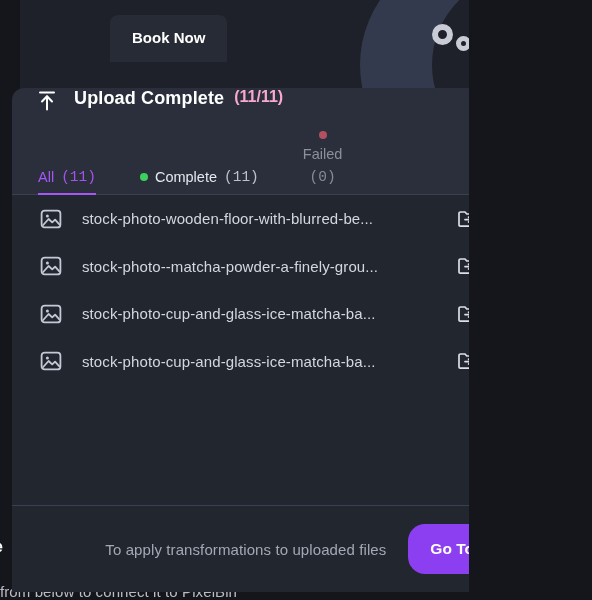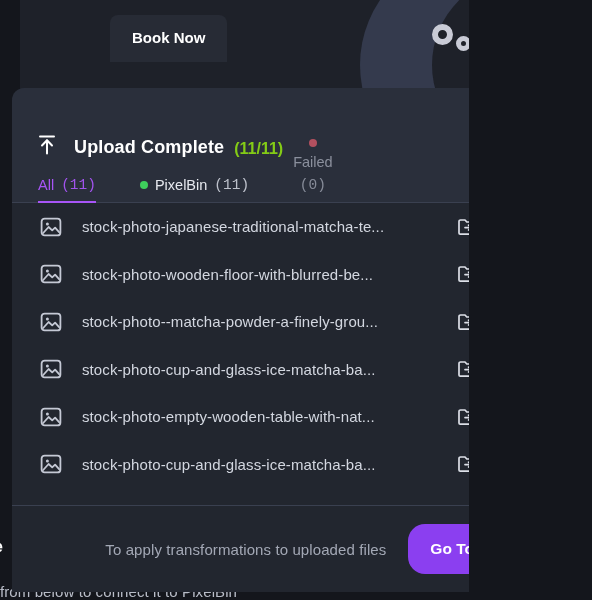--- a/index.html
+++ b/index.html
@@ -152,40 +152,40 @@
     border-radius: 12px 12px 0 0;
     overflow: hidden;
     display: flex;
     flex-direction: column;
   }
 
   .panel-header {
     position: relative;
     height: 62px;
     display: flex;
-    align-items: flex-end;
-    padding: 8px 18px 0 22px;
+    align-items: flex-start;
+    padding: 0 18px 0 22px;
     flex: 0 0 auto;
   }
   .upload-icon {
     width: 26px;
     height: 26px;
     margin-right: 14px;
     flex: 0 0 auto;
   }
   .panel-title {
     font-size: 18px;
     font-weight: bold;
     color: #ffffff;
     letter-spacing: .15px;
   }
   .panel-count {
     font-size: 16px;
     font-weight: bold;
-    color: #84cc16;
+    color: #f9a8d4;
     margin-left: 10px;
   }
   .collapse-btn {
     margin-left: auto;
     width: 34px;
     height: 34px;
     background: transparent;
     border: none;
     cursor: pointer;
     display: flex;
@@ -394,51 +394,32 @@
       </button>
     </div>
 
     <div class="tabs">
       <button class="tab tab-all">
         <span>All</span>
         <span class="cnt">(11)</span>
       </button>
       <button class="tab tab-uploaded">
         <span class="dot" style="background:#3ecf5c"></span>
-        <span>PixelBin</span>
+        <span>Complete</span>
         <span class="cnt">(11)</span>
       </button>
       <button class="tab tab-failed">
         <span class="dot" style="background:#b3505f"></span>
         <span>Failed</span>
         <span class="cnt">(0)</span>
       </button>
     </div>
 
     <div class="file-list">
       <div id="rows">
-          <div class="file-row">
-            <span class="file-thumb-icon"><svg width="22" height="22" viewBox="0 0 22 22" fill="none">
-                <rect x="1.6" y="2.6" width="18.8" height="16.8" rx="3" stroke="#c5c9d5" stroke-width="1.8"></rect>
-                <circle cx="7.4" cy="8.1" r="1.5" fill="#c5c9d5"></circle>
-                <path d="M3.2 17 L8.6 11 L12.2 14.4 L15.1 11.6 L19.1 16.2" stroke="#c5c9d5" stroke-width="1.8" stroke-linejoin="round" stroke-linecap="round"></path>
-              </svg></span>
-            <span class="file-name">stock-photo-japanese-traditional-matcha-te...</span>
-            <button class="row-action">
-              <svg width="24" height="24" viewBox="0 0 24 24" fill="none">
-                <path d="M3 6.5 a1.5 1.5 0 0 1 1.5-1.5 H9 l1.8 2 H19.5 a1.5 1.5 0 0 1 1.5 1.5 V18 a1.2 1.2 0 0 1-1.2 1.2 H4.2 A1.2 1.2 0 0 1 3 18 Z" stroke="#dde0e8" stroke-width="1.7" stroke-linejoin="round"></path>
-                <path d="M9 12.6 H15 M12.6 10.2 L15 12.6 L12.6 15" stroke="#dde0e8" stroke-width="1.7" stroke-linecap="round" stroke-linejoin="round"></path>
-              </svg>
-            </button>
-            <span class="status-ok">
-              <svg width="14" height="14" viewBox="0 0 14 14" fill="none">
-                <path d="M3 7.2 L5.9 10 L11.2 4.4" stroke="#ffffff" stroke-width="2" stroke-linecap="round" stroke-linejoin="round"></path>
-              </svg>
-            </span>
-          </div>
           <div class="file-row">
             <span class="file-thumb-icon"><svg width="22" height="22" viewBox="0 0 22 22" fill="none">
                 <rect x="1.6" y="2.6" width="18.8" height="16.8" rx="3" stroke="#c5c9d5" stroke-width="1.8"></rect>
                 <circle cx="7.4" cy="8.1" r="1.5" fill="#c5c9d5"></circle>
                 <path d="M3.2 17 L8.6 11 L12.2 14.4 L15.1 11.6 L19.1 16.2" stroke="#c5c9d5" stroke-width="1.8" stroke-linejoin="round" stroke-linecap="round"></path>
               </svg></span>
             <span class="file-name">stock-photo-wooden-floor-with-blurred-be...</span>
             <button class="row-action">
               <svg width="24" height="24" viewBox="0 0 24 24" fill="none">
                 <path d="M3 6.5 a1.5 1.5 0 0 1 1.5-1.5 H9 l1.8 2 H19.5 a1.5 1.5 0 0 1 1.5 1.5 V18 a1.2 1.2 0 0 1-1.2 1.2 H4.2 A1.2 1.2 0 0 1 3 18 Z" stroke="#dde0e8" stroke-width="1.7" stroke-linejoin="round"></path>
@@ -488,39 +469,20 @@
                 <path d="M3 7.2 L5.9 10 L11.2 4.4" stroke="#ffffff" stroke-width="2" stroke-linecap="round" stroke-linejoin="round"></path>
               </svg>
             </span>
           </div>
           <div class="file-row">
             <span class="file-thumb-icon"><svg width="22" height="22" viewBox="0 0 22 22" fill="none">
                 <rect x="1.6" y="2.6" width="18.8" height="16.8" rx="3" stroke="#c5c9d5" stroke-width="1.8"></rect>
                 <circle cx="7.4" cy="8.1" r="1.5" fill="#c5c9d5"></circle>
                 <path d="M3.2 17 L8.6 11 L12.2 14.4 L15.1 11.6 L19.1 16.2" stroke="#c5c9d5" stroke-width="1.8" stroke-linejoin="round" stroke-linecap="round"></path>
               </svg></span>
-            <span class="file-name">stock-photo-empty-wooden-table-with-nat...</span>
-            <button class="row-action">
-              <svg width="24" height="24" viewBox="0 0 24 24" fill="none">
-                <path d="M3 6.5 a1.5 1.5 0 0 1 1.5-1.5 H9 l1.8 2 H19.5 a1.5 1.5 0 0 1 1.5 1.5 V18 a1.2 1.2 0 0 1-1.2 1.2 H4.2 A1.2 1.2 0 0 1 3 18 Z" stroke="#dde0e8" stroke-width="1.7" stroke-linejoin="round"></path>
-                <path d="M9 12.6 H15 M12.6 10.2 L15 12.6 L12.6 15" stroke="#dde0e8" stroke-width="1.7" stroke-linecap="round" stroke-linejoin="round"></path>
-              </svg>
-            </button>
-            <span class="status-ok">
-              <svg width="14" height="14" viewBox="0 0 14 14" fill="none">
-                <path d="M3 7.2 L5.9 10 L11.2 4.4" stroke="#ffffff" stroke-width="2" stroke-linecap="round" stroke-linejoin="round"></path>
-              </svg>
-            </span>
-          </div>
-          <div class="file-row">
-            <span class="file-thumb-icon"><svg width="22" height="22" viewBox="0 0 22 22" fill="none">
-                <rect x="1.6" y="2.6" width="18.8" height="16.8" rx="3" stroke="#c5c9d5" stroke-width="1.8"></rect>
-                <circle cx="7.4" cy="8.1" r="1.5" fill="#c5c9d5"></circle>
-                <path d="M3.2 17 L8.6 11 L12.2 14.4 L15.1 11.6 L19.1 16.2" stroke="#c5c9d5" stroke-width="1.8" stroke-linejoin="round" stroke-linecap="round"></path>
-              </svg></span>
             <span class="file-name">stock-photo-cup-and-glass-ice-matcha-ba...</span>
             <button class="row-action">
               <svg width="24" height="24" viewBox="0 0 24 24" fill="none">
                 <path d="M3 6.5 a1.5 1.5 0 0 1 1.5-1.5 H9 l1.8 2 H19.5 a1.5 1.5 0 0 1 1.5 1.5 V18 a1.2 1.2 0 0 1-1.2 1.2 H4.2 A1.2 1.2 0 0 1 3 18 Z" stroke="#dde0e8" stroke-width="1.7" stroke-linejoin="round"></path>
                 <path d="M9 12.6 H15 M12.6 10.2 L15 12.6 L12.6 15" stroke="#dde0e8" stroke-width="1.7" stroke-linecap="round" stroke-linejoin="round"></path>
               </svg>
             </button>
             <span class="status-ok">
               <svg width="14" height="14" viewBox="0 0 14 14" fill="none">
                 <path d="M3 7.2 L5.9 10 L11.2 4.4" stroke="#ffffff" stroke-width="2" stroke-linecap="round" stroke-linejoin="round"></path>

